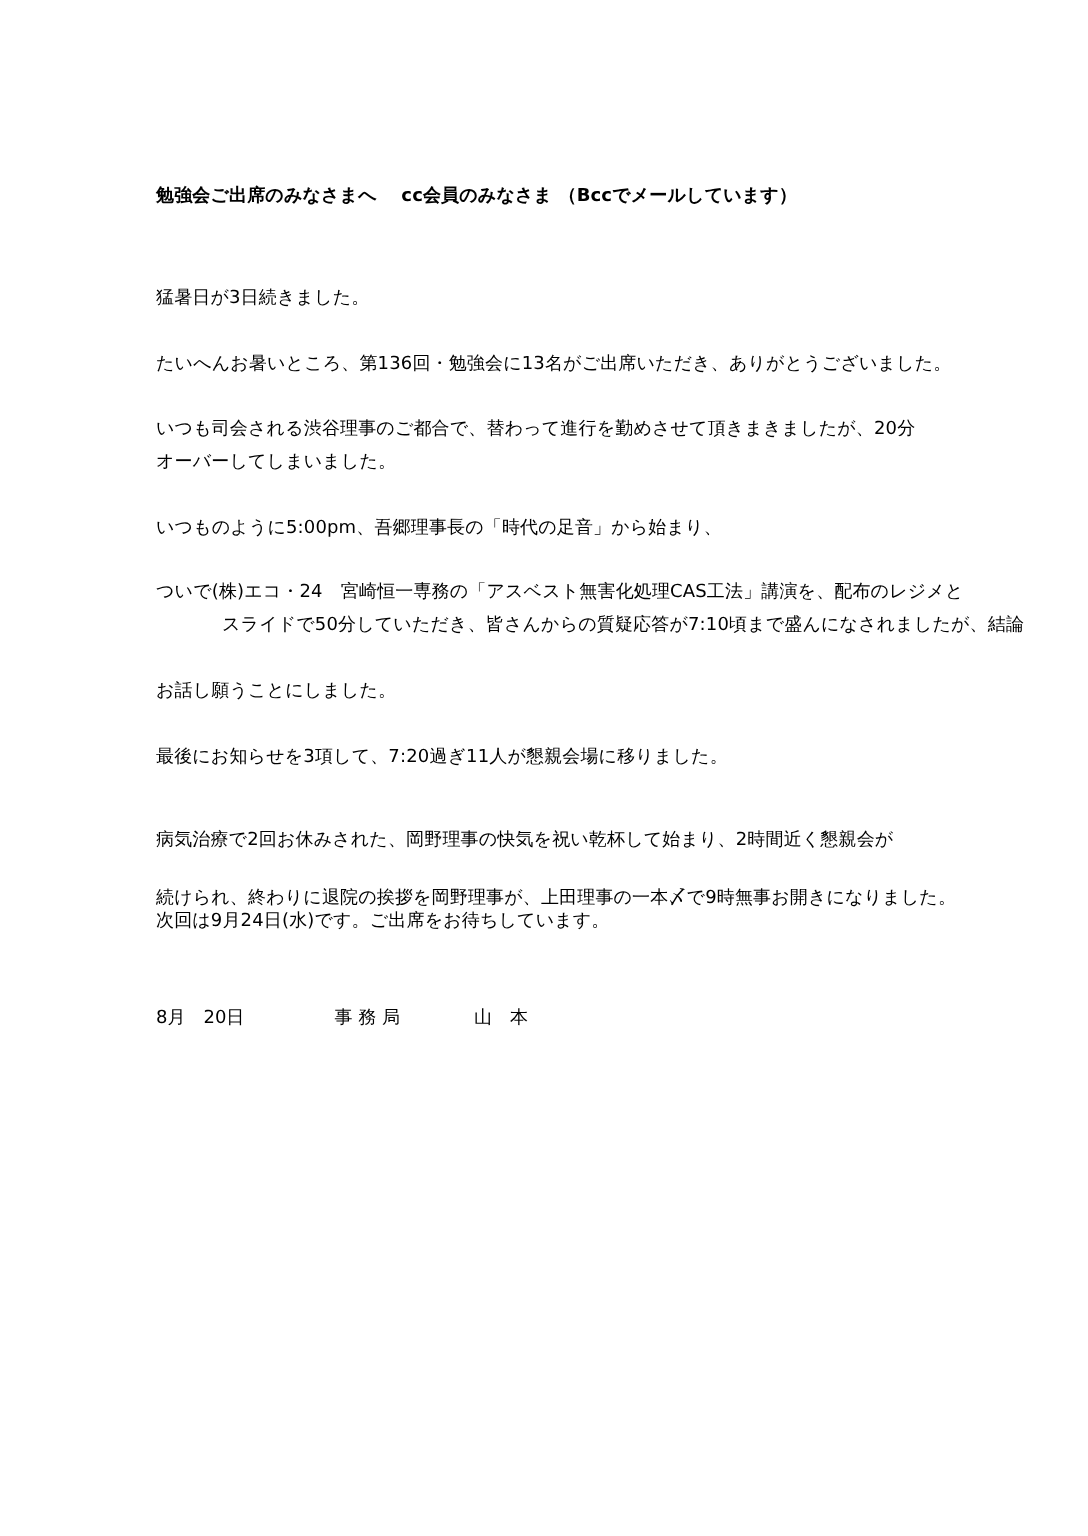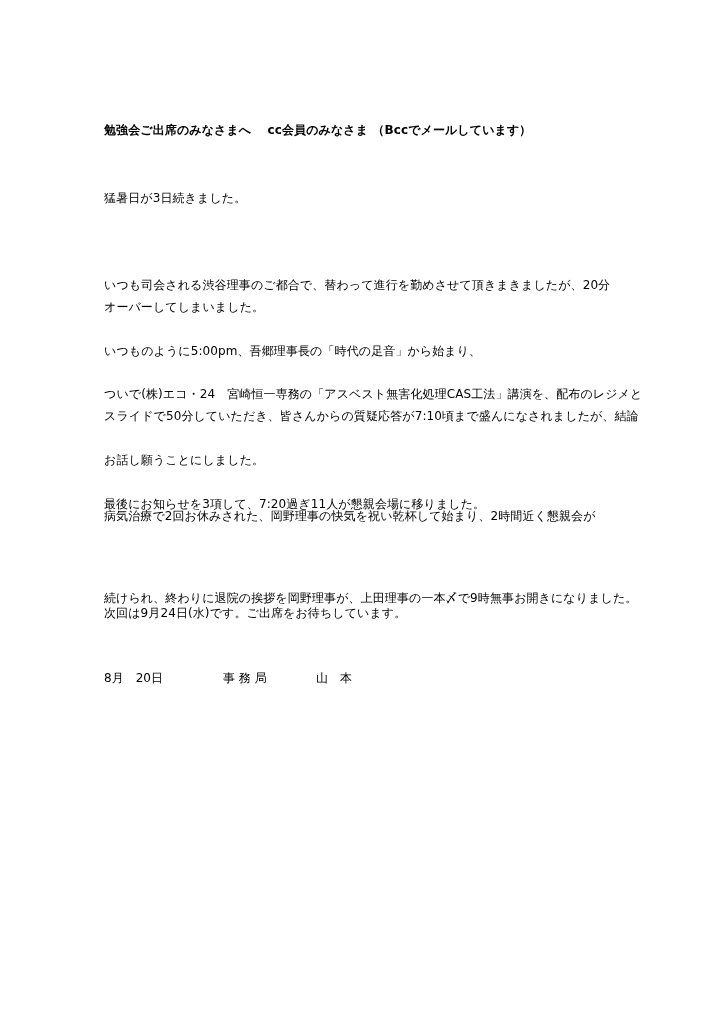--- a/index.html
+++ b/index.html
@@ -11,33 +11,34 @@
     .sig { position: absolute; top: 671px; font-size: 12px; line-height: 14px; white-space: nowrap; }
   </style>
 </head>
 <body>
 
 <div class="page">
   <div class="line title" style="top:123px;">勉強会ご出席のみなさまへ　 cc会員のみなさま （Bccでメールしています）</div>
 
   <div class="line" style="top:191px;">猛暑日が3日続きました。</div>
 
+  <div class="line" style="top:235px;">たいへんお暑いところ、第136回・勉強会に13名がご出席いただき、ありがとうございました。</div>
 
   <div class="line" style="top:278px;">いつも司会される渋谷理事のご都合で、替わって進行を勤めさせて頂きまきましたが、20分</div>
   <div class="line" style="top:300px;">オーバーしてしまいました。</div>
 
   <div class="line" style="top:344px;">いつものように5:00pm、吾郷理事長の「時代の足音」から始まり、</div>
 
   <div class="line" style="top:387px;">ついで(株)エコ・24　宮崎恒一専務の「アスベスト無害化処理CAS工法」講演を、配布のレジメと</div>
-  <div class="line" style="top:409px;">スライドで50分していただき、皆さんからの質疑応答が7:10頃まで盛んになされましたが、結論</div>
+  <div class="line" style="top:409px;margin-left:44px;">スライドで50分していただき、皆さんからの質疑応答が7:10頃まで盛んになされましたが、結論</div>
   <div class="line" style="top:453px;">お話し願うことにしました。</div>
 
   <div class="line" style="top:497px;">最後にお知らせを3項して、7:20過ぎ11人が懇親会場に移りました。</div>
 
-  <div class="line" style="top:509px;">病気治療で2回お休みされた、岡野理事の快気を祝い乾杯して始まり、2時間近く懇親会が</div>
+  <div class="line" style="top:552px;">病気治療で2回お休みされた、岡野理事の快気を祝い乾杯して始まり、2時間近く懇親会が</div>
   <div class="line" style="top:591px;">続けられ、終わりに退院の挨拶を岡野理事が、上田理事の一本〆で9時無事お開きになりました。</div>
 
   <div class="line" style="top:606px;">次回は9月24日(水)です。ご出席をお待ちしています。</div>
 
   <div class="sig" style="left:104px;">8月　20日</div>
   <div class="sig" style="left:223px;">事 務 局</div>
   <div class="sig" style="left:292px;margin-left:24px;">山　本</div>
 </div>
 
 </body></html>

